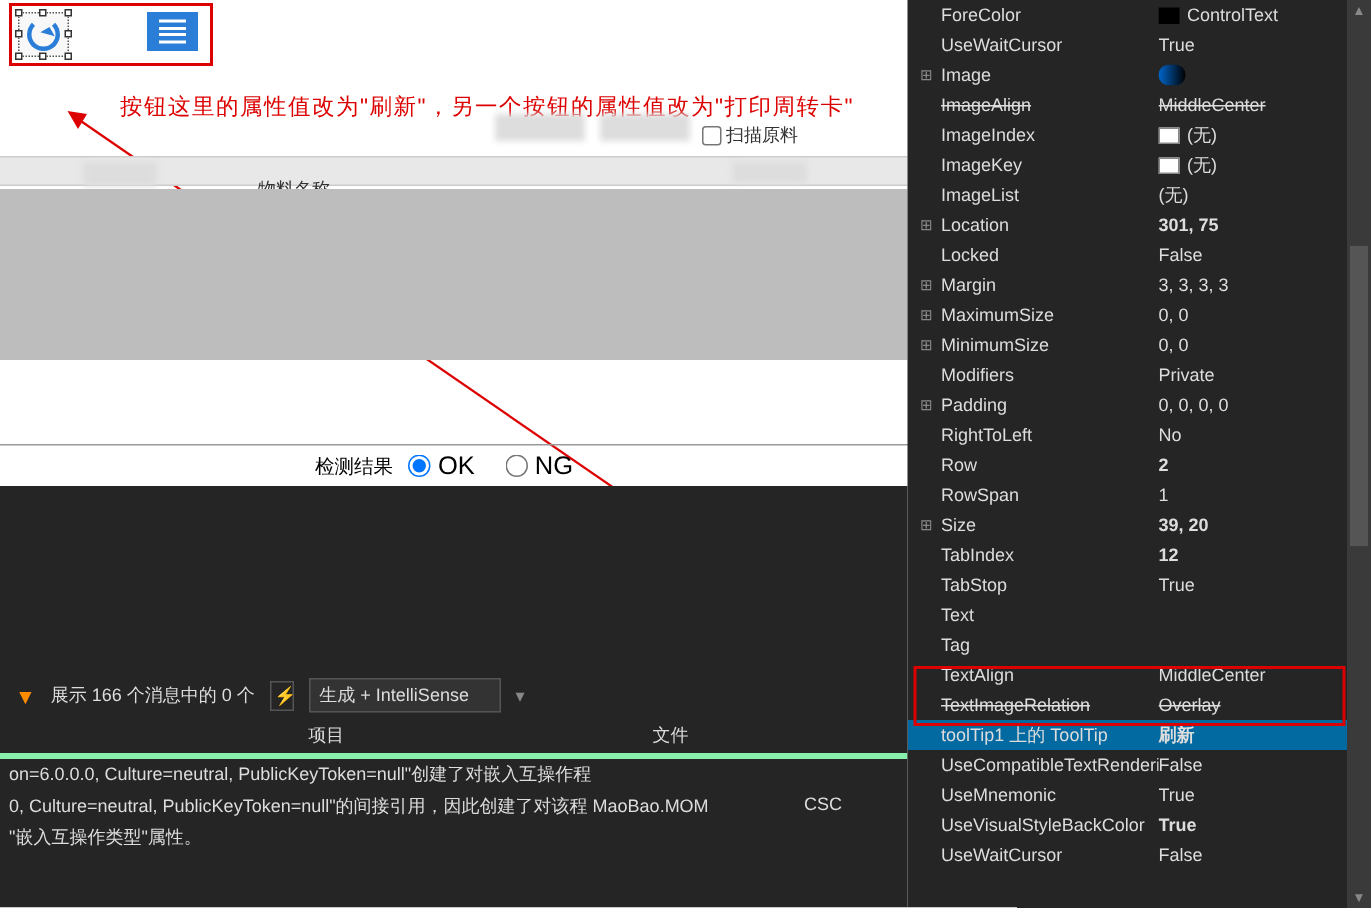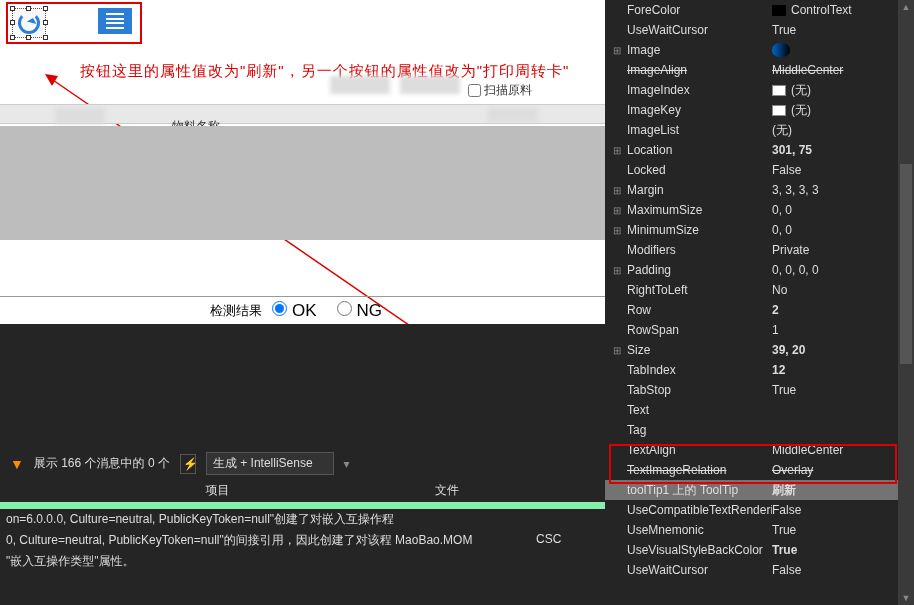--- a/index.html
+++ b/index.html
@@ -24,37 +24,37 @@
 .arrow1{position:absolute;left:44px;top:74px}
 .bar{position:absolute;left:0;top:104px;width:605px;height:20px;background:#e8e8e8;border-top:1px solid #ccc;border-bottom:1px solid #ccc}
 .chk1{position:absolute;left:468px;top:82px;font-size:12px;color:#333}
 .chk1 input{vertical-align:middle;margin-right:3px}
 .gray1{position:absolute;left:0;top:126px;width:605px;height:114px;background:#bdbdbd}
 .lbl1{position:absolute;left:172px;top:118px;font-size:12px;color:#333}
 .blur{position:absolute;background:#ddd;filter:blur(2px)}
 .sep{position:absolute;left:0;top:296px;width:724px;height:28px;border-top:1px solid #999;display:flex;align-items:center;gap:10px;padding-left:210px;font-size:14px}
 .sep .lbl{font-size:13px}
 .radio{display:flex;align-items:center;gap:20px}
-.radio label{display:flex;align-items:flex-start;gap:5px;font-size:17px}
+.radio label{display:flex;align-items:center;gap:5px;font-size:17px}
 .radio input{width:15px;height:15px}
 .dark{position:absolute;left:0;top:324px;width:605px;height:281px;background:#252526}
 .dropdown{position:absolute;left:10px;top:128px;width:590px;display:flex;align-items:center;gap:10px;color:#ddd;font-size:12px}
 .filter-ico{color:#ff8c00;font-size:14px}
 .dd{background:#333;border:1px solid #555;color:#ddd;padding:2px 20px 2px 6px;font-size:12px}
 .tbl{position:absolute;left:0px;top:155px;width:605px}
-.tbl-head{display:flex;color:#ddd;font-size:12px;border-bottom:7px solid #86efac;padding:3px 0}
+.tbl-head{display:flex;color:#ddd;font-size:12px;border-bottom:4px solid #86efac;padding:3px 0}
 .th1{width:435px;text-align:center}
 .th2{width:100px;text-align:left}
 .tbl-row{color:#ddd;font-size:12px;padding:2px 6px;display:flex}
 .tbl-row .c1{width:530px}
 .tbl-row .c2{width:60px}
 .props{position:absolute;right:0;top:0;width:309px;height:605px;background:#252526;color:#ddd;font-size:12px;overflow:hidden}
 .props-inner{height:585px;overflow-y:auto}
 .prop-row{display:flex;align-items:center;height:20px;padding-left:8px;position:relative}
-.prop-row.sel{background:#737373}
+.prop-row.sel{background:#0369a1}
 .exp{width:14px;color:#888;font-size:10px}
 .pname{width:145px;white-space:nowrap;overflow:hidden}
 .pval{flex:1;white-space:nowrap;overflow:hidden}
 .pbold{font-weight:bold}
 .sw{display:inline-block;width:14px;height:11px;background:#000;margin-right:5px;vertical-align:middle}
 .redbox2{position:absolute;border:2px solid #d00;pointer-events:none}
 .sb{position:absolute;right:0;top:0;width:16px;height:605px;background:#3a3a3a;display:flex;flex-direction:column;align-items:center}
 .sb .thumb{width:12px;height:200px;background:#555;margin-top:150px}
 .sb .ar{color:#888;font-size:9px;padding:2px}
 .strike{text-decoration:line-through}

